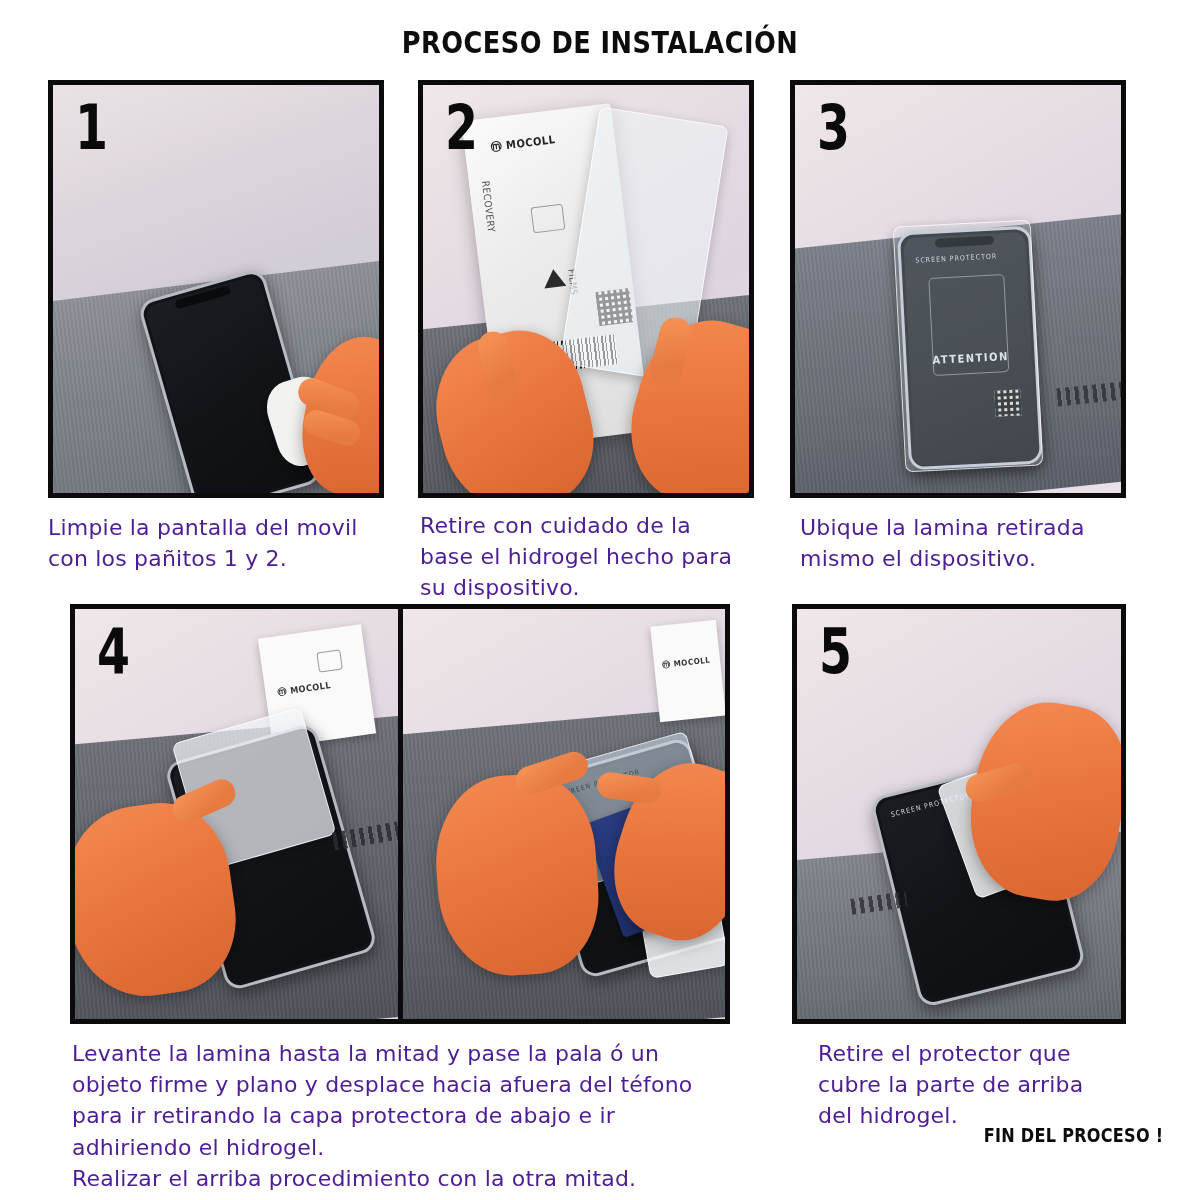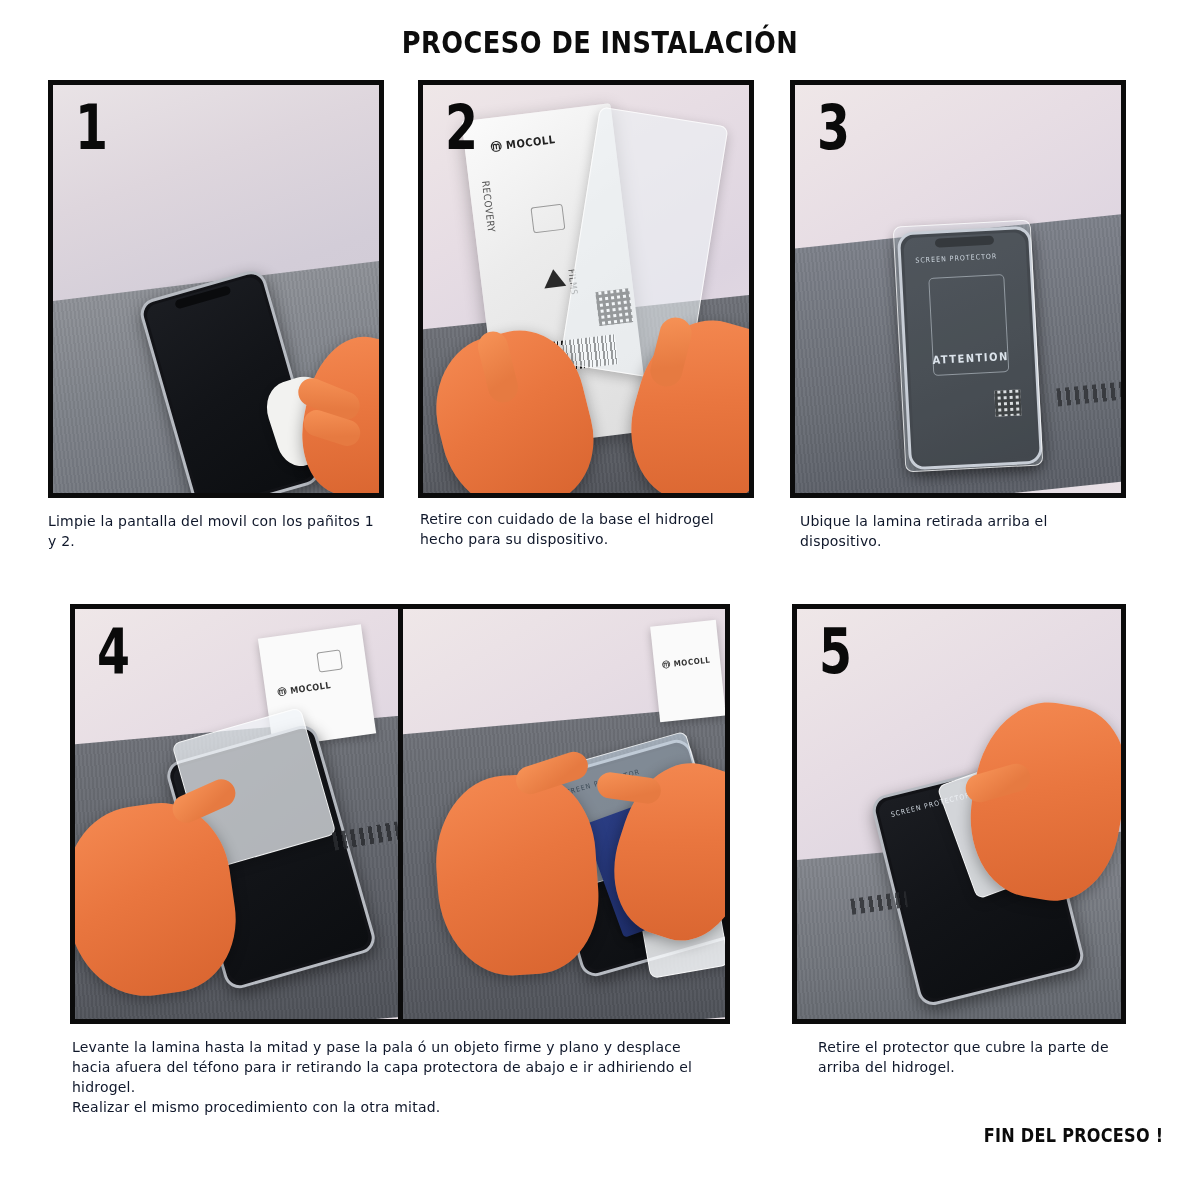--- a/index.html
+++ b/index.html
@@ -47,23 +47,23 @@
     color: #0a0a0a;
     line-height: 1;
     z-index: 40;
     transform: scaleX(0.85);
     transform-origin: left top;
   }
 
   .caption {
     position: absolute;
     font-family: "DejaVu Sans", sans-serif;
-    font-size: 14px;
+    font-size: 22px;
     line-height: 1.42;
-    color: #0f172a;
+    color: #4c1d95;
     letter-spacing: 0.2px;
   }
 
   .end-note {
     position: absolute;
     font-family: "DejaVu Sans Condensed", "Liberation Sans", sans-serif;
     font-weight: 700;
     font-size: 19px;
     color: #0b0b0b;
     letter-spacing: 0.3px;
@@ -246,21 +246,21 @@
     <div class="notch"></div>
     <div class="label-txt" style="left:14px; top:22px; font-size:7px; color:#cfd6de; letter-spacing:1px;">SCREEN PROTECTOR</div>
     <div class="label-txt" style="left:26px; top:120px; font-size:11px; font-weight:700; color:#dfe5ec; letter-spacing:1.5px;">ATTENTION</div>
     <div style="position:absolute; left:26px; top:44px; width:74px; height:96px; border:1px solid rgba(220,228,236,0.5); border-radius:5px;"></div>
     <div class="qr" style="left:86px; top:160px; width:26px; height:26px; opacity:0.85;"></div>
   </div>
   <div class="film" style="left:104px; top:138px; width:136px; height:244px; transform:rotate(-3deg); background:rgba(210,222,232,0.22);"></div>
 
   <div class="step-num" style="left:22px; top:12px;">3</div>
 </div>
-<div class="caption" style="left:800px; top:512px; width:320px;">Ubique la lamina retirada arriba el dispositivo.</div>
+<div class="caption" style="left:800px; top:512px; width:320px;">Ubique la lamina retirada mismo el dispositivo.</div>
 
 <div class="frame" style="left:70px; top:604px; width:660px; height:420px;">
 
   <div style="position:absolute; left:0; top:0; width:325px; height:100%; overflow:hidden;">
     <div class="bg-wall pink"></div>
     <div class="mat dark" style="left:-20px; top:120px; width:400px; height:300px; transform:rotate(-5deg);">
       <div class="mat-texture"></div>
     </div>
     <div class="tag" style="left:190px; top:22px; width:104px; height:110px; transform:rotate(-8deg);">
       <div class="label-txt" style="left:12px; top:50px; font-size:9px; font-weight:700; color:#333;">ⓜ MOCOLL</div>
@@ -295,21 +295,21 @@
     <div class="film" style="left:236px; top:236px; width:78px; height:126px; transform:rotate(-10deg); background:rgba(246,248,250,0.85);"></div>
     <div class="scraper" style="left:198px; top:198px; width:84px; height:120px; transform:rotate(-20deg);"></div>
     <div style="position:absolute; left:268px; top:188px; width:58px; height:16px; background:repeating-linear-gradient(90deg,#2a2c30 0 4px, transparent 4px 9px); opacity:0.85; transform:rotate(-8deg);"></div>
     <div class="hand" style="left:34px; top:166px; width:160px; height:200px; transform:rotate(-4deg);"></div>
     <div class="finger" style="left:112px; top:150px; width:74px; height:28px; transform:rotate(-18deg);"></div>
     <div class="hand" style="left:216px; top:154px; width:130px; height:176px; transform:rotate(18deg);"></div>
     <div class="finger" style="left:194px; top:166px; width:64px; height:26px; transform:rotate(8deg);"></div>
   </div>
 </div>
 <div class="caption" style="left:72px; top:1038px; width:650px; white-space:pre-line;">Levante la lamina hasta la mitad y pase la pala ó un objeto firme y plano y desplace hacia afuera del téfono para ir retirando la capa protectora de abajo e ir adhiriendo el hidrogel.
-Realizar el mismo procedimiento con la otra mitad.</div>
+Realizar el arriba procedimiento con la otra mitad.</div>
 
 <div class="frame" style="left:792px; top:604px; width:334px; height:420px;">
   <div class="bg-wall pink"></div>
   <div class="mat" style="left:-24px; top:236px; width:400px; height:200px; transform:rotate(-5deg); background:linear-gradient(180deg,#83868d 0%, #6f737a 60%, #5f636a 100%);">
     <div class="mat-texture"></div>
   </div>
   <div class="phone" style="left:96px; top:166px; width:164px; height:210px; transform:rotate(-14deg);">
     <div class="phone-screen"></div>
     <div class="label-txt" style="left:14px; top:14px; font-size:7px; color:#cdd5dd; letter-spacing:1px;">SCREEN PROTECTOR</div>
   </div>

